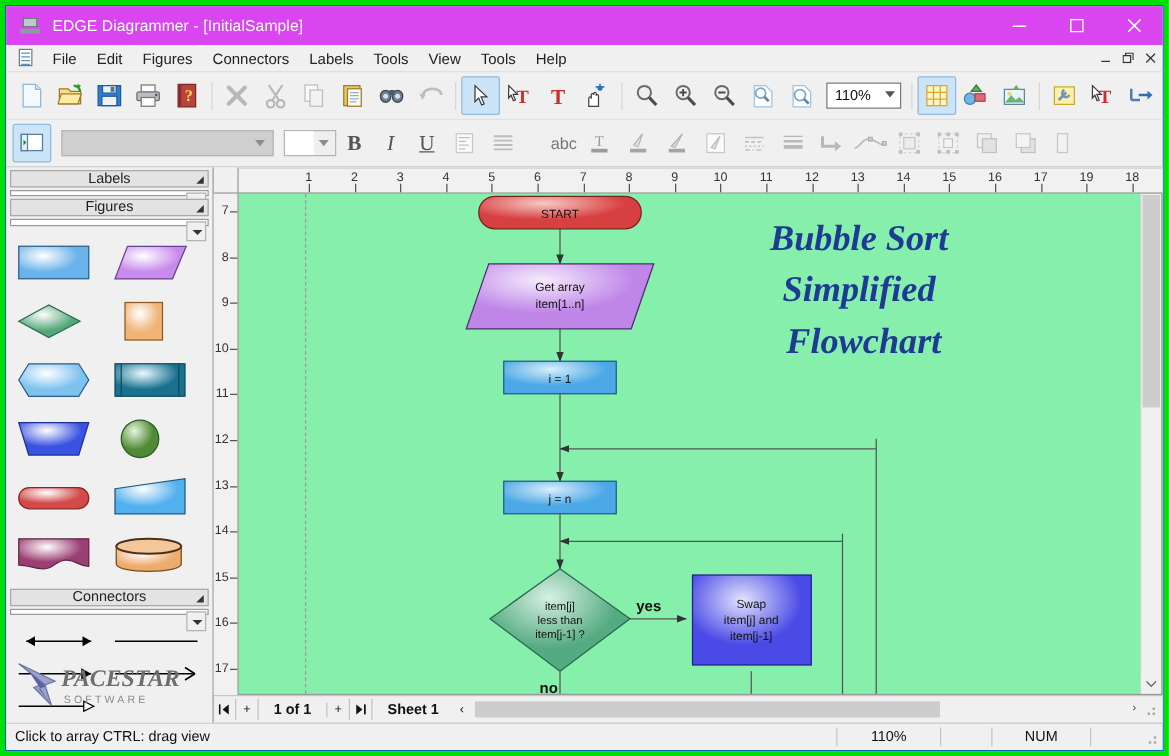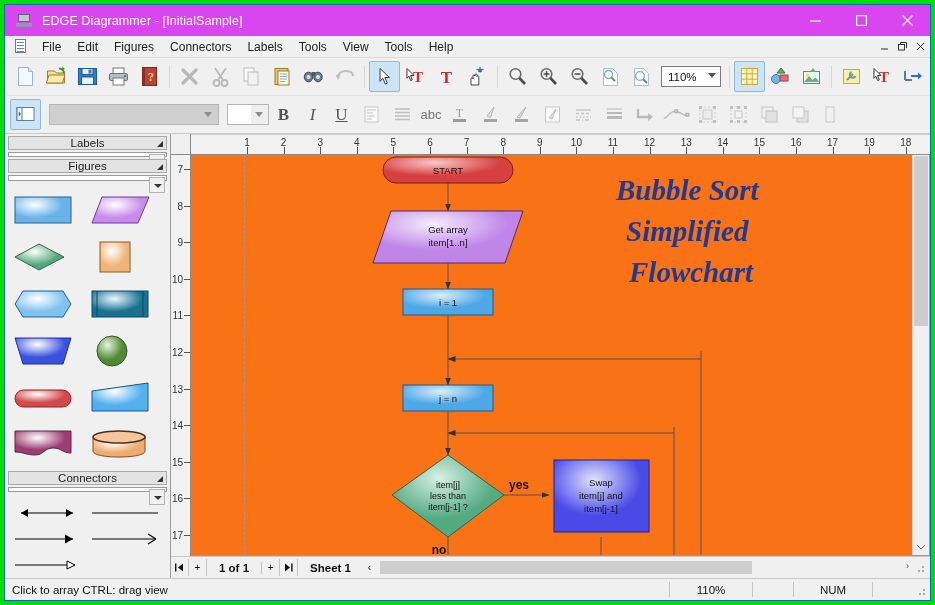--- a/index.html
+++ b/index.html
@@ -51,21 +51,21 @@
   .fontcombo .arw{position:absolute;right:6px;top:7px;width:0;height:0;border-left:4px solid transparent;
                   border-right:4px solid transparent;border-top:5px solid #8d8d8d;}
   .sizecombo{width:42px;height:21px;background:#efefef;border:1px solid #b5b5b5;margin-left:8px;position:relative;box-sizing:border-box;}
   .sizecombo .wf{position:absolute;left:0;top:0;width:23px;height:19px;background:#fff;}
   .sizecombo .arw{position:absolute;right:5px;top:7px;width:0;height:0;border-left:4px solid transparent;
                   border-right:4px solid transparent;border-top:5px solid #8d8d8d;}
   .txtbtn{font-size:17px;color:#6e6e6e;width:29px;height:29px;display:flex;align-items:center;justify-content:center;flex:none;}
   .txtbtn.b{font-weight:bold;font-family:"Liberation Serif",serif;color:#555;}
   .txtbtn.i{font-style:italic;font-family:"Liberation Serif",serif;color:#555;}
   .txtbtn.u{text-decoration:underline;font-family:"Liberation Serif",serif;color:#555;}
-  .abc{font-size:13px;color:#777;width:26px;text-align:center;flex:none;}
+  .abc{font-size:13px;color:#777;width:26px;text-align:center;flex:none;margin-left:20px;}
   
   .bodyrow{flex:1;display:flex;min-height:0;}
   
   .leftpanel{width:166px;flex:none;background:#f0f0f0;display:flex;flex-direction:column;
              border-right:1px solid #9a9a9a;box-sizing:border-box;position:relative;}
   .grpbar{height:19px;margin:2px 3px 0 3px;background:#e3e3e3;border:1px solid #a9a9a9;
           display:flex;align-items:center;justify-content:center;position:relative;font-size:11.5px;color:#222;box-sizing:border-box;}
   .grpbar .grip{position:absolute;right:3px;bottom:2px;width:0;height:0;border-left:6px solid transparent;border-bottom:6px solid #333;}
   .cbox{height:20px;margin:2px 3px 0 3px;background:#fff;border:1px solid #9a9a9a;position:relative;box-sizing:border-box;}
   .cbox .drop{position:absolute;right:1px;top:1px;width:16px;height:16px;background:#f0f0f0;border:1px solid #b3b3b3;box-sizing:border-box;}
@@ -81,21 +81,21 @@
   .canvasarea{flex:1;display:flex;flex-direction:column;min-width:0;background:#f0f0f0;}
   .rulerrow{height:21px;display:flex;flex:none;}
   .corner{width:20px;flex:none;background:#f0f0f0;border-right:1px solid #8a8a8a;border-bottom:1px solid #8a8a8a;box-sizing:border-box;}
   .hruler{flex:1;position:relative;background:#f1f1f1;border-bottom:1px solid #8a8a8a;border-top:1px solid #cfcfcf;overflow:hidden;box-sizing:border-box;}
   .hruler .tk{position:absolute;bottom:0;width:1px;height:7px;background:#555;}
   .hruler .lb{position:absolute;top:2px;font-size:10px;color:#333;transform:translateX(-50%);}
   .midrow{flex:1;display:flex;min-height:0;}
   .vruler{width:20px;flex:none;position:relative;background:#f1f1f1;border-right:1px solid #8a8a8a;overflow:hidden;box-sizing:border-box;}
   .vruler .tk{position:absolute;right:0;height:1px;width:6px;background:#555;}
   .vruler .lb{position:absolute;right:7px;font-size:10px;color:#333;transform:translateY(-50%);}
-  .canvaswrap{flex:1;position:relative;background:#f97316;border:1px solid #9a9a9a;border-top:none;border-left:none;
+  .canvaswrap{flex:1;position:relative;background:#86efac;border:1px solid #9a9a9a;border-top:none;border-left:none;
               overflow:hidden;min-width:0;box-sizing:border-box;}
   .vscroll{position:absolute;right:0;top:0;width:16px;bottom:0;background:#f0f0f0;border-left:1px solid #d0d0d0;}
   .vscroll .thumb{position:absolute;left:1px;right:1px;top:1px;height:170px;background:#cdcdcd;}
   .vscroll .ar{position:absolute;left:0;width:16px;height:16px;display:flex;align-items:center;justify-content:center;font-size:9px;color:#555;background:#f0f0f0;}
   .dash{position:absolute;top:0;bottom:0;width:0;border-left:1px dashed #9a9a9a;}
   
   .sheetbar{height:21px;display:flex;align-items:center;flex:none;background:#f0f0f0;border-top:1px solid #c7c7c7;}
   .sbtn{width:17px;height:17px;display:flex;align-items:center;justify-content:center;font-size:10px;color:#111;
         border-right:1px solid #c4c4c4;}
   .pageof{font-size:11.5px;color:#111;padding:0 12px;border-right:1px solid #c4c4c4;font-weight:bold;}
@@ -739,20 +739,28 @@
           <div class="conncell">
             <svg width="72" height="14">
                 <line x1="4" y1="7" x2="56" y2="7" stroke="#000" stroke-width="1.2"></line>
             <path d="M56 3l8 4-8 4z" fill="#fff" stroke="#000"></path>
               </svg>
           </div>
           <div class="conncell"></div>
         </div>
       </div>
 
+      <div class="logo">
+        <svg width="150" height="45" viewBox="0 0 150 45">
+          <path d="M2 4l20 16-8 3 14 14-5-16 8-3z" fill="#9aa3c9" stroke="#6a74a0"></path>
+          <path d="M10 10l14 12-6 2 8 10z" fill="#5b63a8"></path>
+          <text x="36" y="22" font-size="19" font-style="italic" font-weight="bold" fill="#6e6e6e" font-family="Liberation Serif, serif">PACESTAR</text>
+          <text x="38" y="35" font-size="8.5" letter-spacing="2.5" fill="#8a8a8a" font-family="Liberation Sans, sans-serif">SOFTWARE</text>
+        </svg>
+      </div>
     </div>
 
     <div class="canvasarea">
 
       <div class="rulerrow">
         <div class="corner"></div>
         <div class="hruler" id="hruler">
             <div class="tk" style="left: 56px;"></div>
             <div class="lb" style="left: 56px;">1</div>
             <div class="tk" style="left: 92.6px;"></div>

